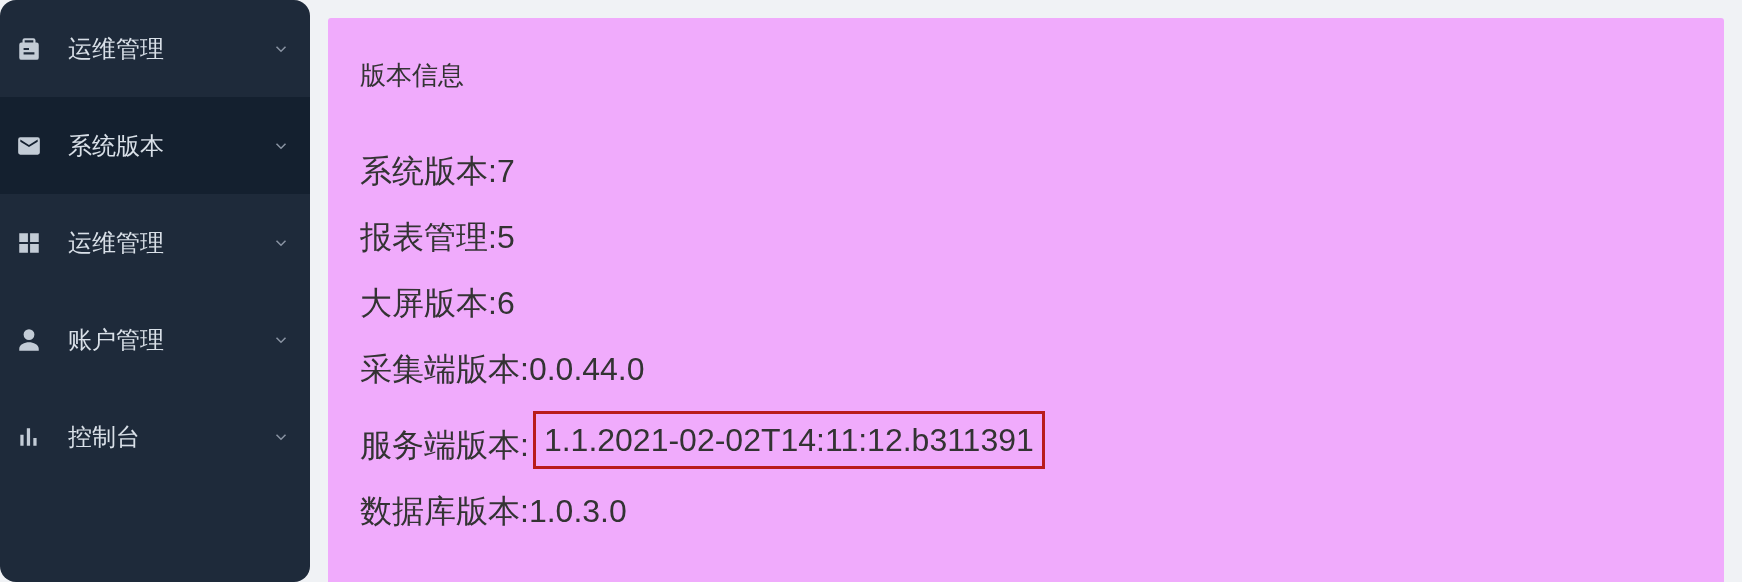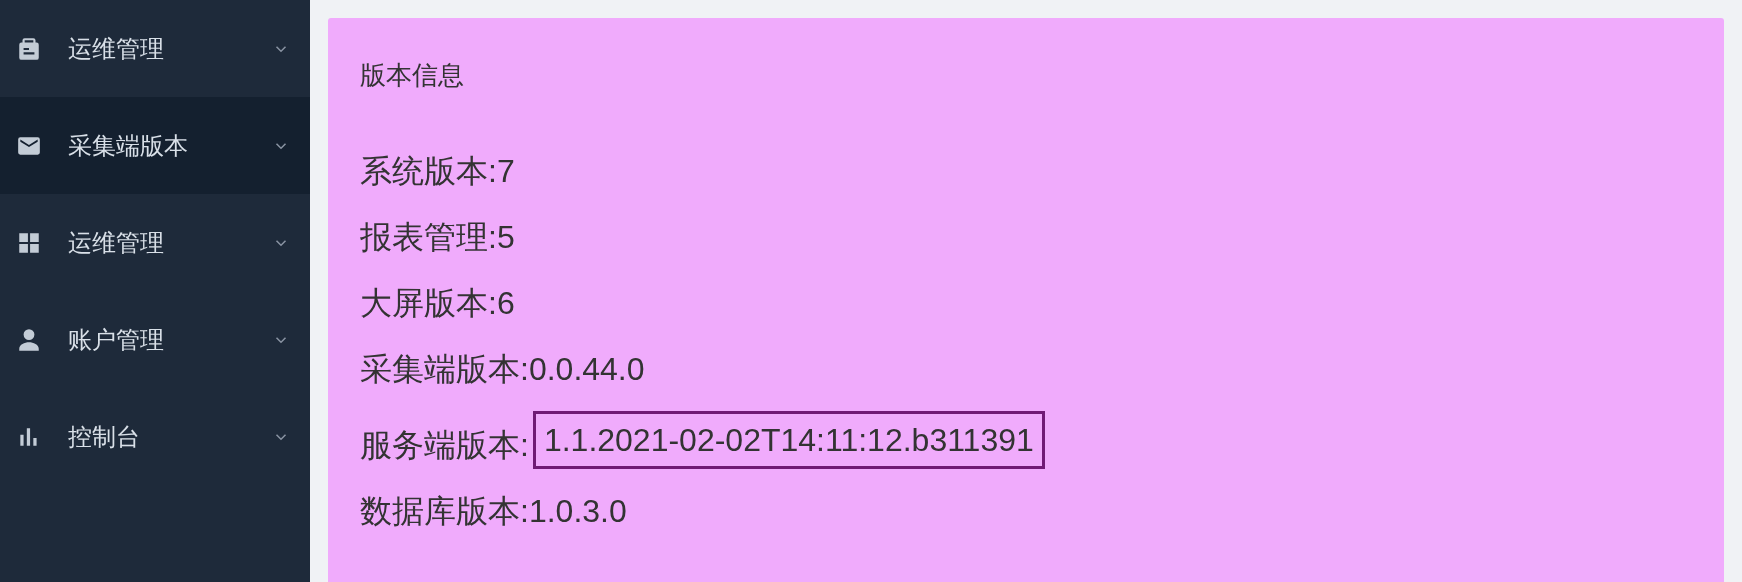--- a/index.html
+++ b/index.html
@@ -11,20 +11,21 @@
       overflow: hidden;
       display: flex;
     }
     .sidebar {
       width: 310px;
       background: #1e2a3a;
       color: #c3ccd6;
       display: flex;
       flex-direction: column;
       flex-shrink: 0;
+      border-radius: 16px;
     }
     .sidebar-item {
       display: flex;
       align-items: center;
       height: 97px;
       padding: 0 20px 0 16px;
       cursor: pointer;
       position: relative;
     }
     .sidebar-item.active {
@@ -74,21 +75,21 @@
       font-size: 32px;
       color: #333;
       line-height: 1.5;
       margin-bottom: 18px;
       display: flex;
       align-items: flex-end;
     }
     .info-label { }
     .info-value { }
     .highlight {
-      border: 3px solid #701a75;
+      border: 3px solid #b91c1c;
       padding: 2px 8px;
       display: inline-block;
       margin-left: 4px;
     }
   </style>
 </head>
 <body>
 
 <div class="sidebar">
 
@@ -105,21 +106,21 @@
         </svg>
     </span>
   </div>
 
   <div class="sidebar-item active">
     <span class="sidebar-icon">
       <svg viewBox="0 0 24 24">
           <path d="M20 4H4a2 2 0 0 0-2 2v12a2 2 0 0 0 2 2h16a2 2 0 0 0 2-2V6a2 2 0 0 0-2-2zm0 4-8 5-8-5V6l8 5 8-5v2z"></path>
         </svg>
     </span>
-    <span class="sidebar-label">采集端版本</span>
+    <span class="sidebar-label">系统版本</span>
     <span class="chevron">
       <svg viewBox="0 0 24 24">
           <polyline points="6 9 12 15 18 9"></polyline>
         </svg>
     </span>
   </div>
 
   <div class="sidebar-item">
     <span class="sidebar-icon">
       <svg viewBox="0 0 24 24">

